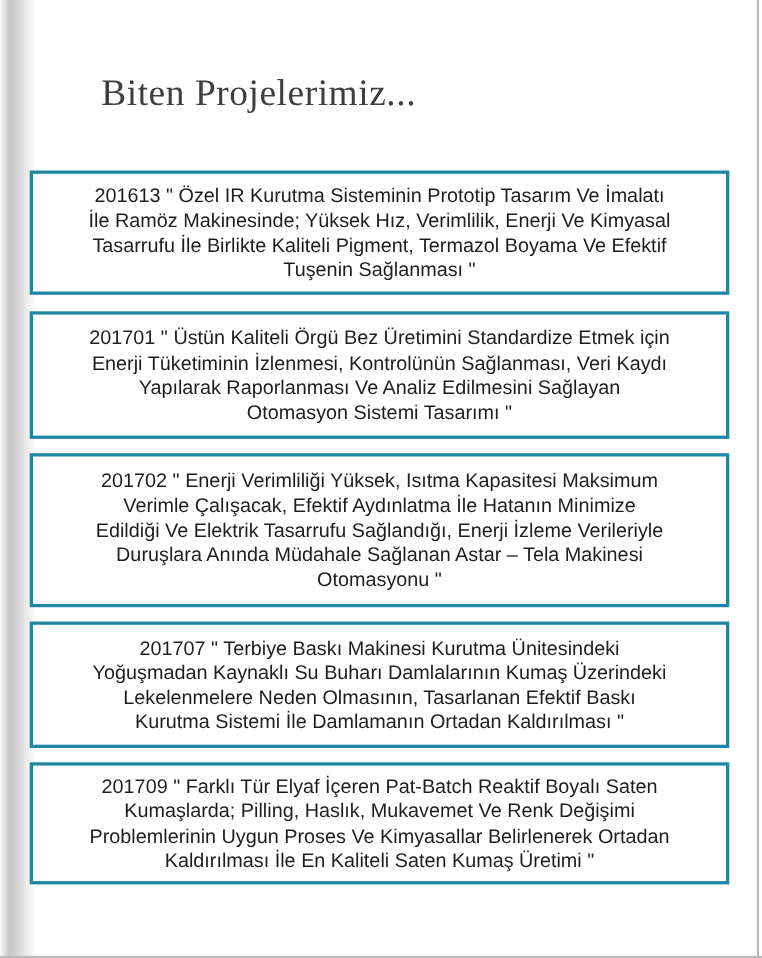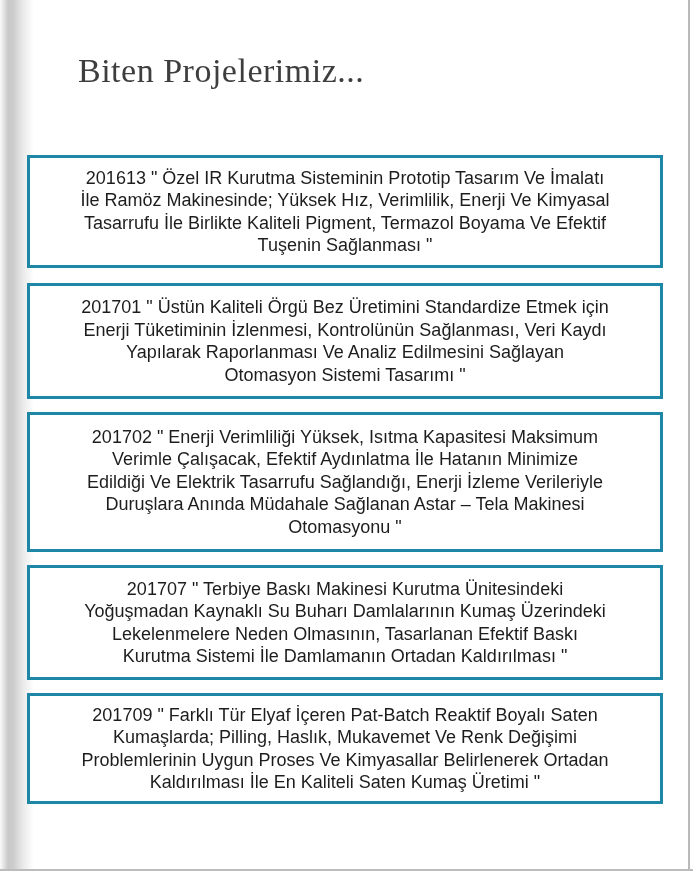--- a/index.html
+++ b/index.html
@@ -35,21 +35,21 @@
   .bottom-edge {
     position: absolute;
     left: 0; right: 0; bottom: 0;
     height: 2px;
     background: #bcbcbc;
   }
   .slide-title {
     position: absolute;
     left: 74px;
     top: 48px;
-    margin: 4px;
+    margin: 18px;
     font-family: "Liberation Serif", serif;
     font-weight: normal;
     font-size: 34px;
     letter-spacing: 0.5px;
     color: #3e3e3e;
     white-space: nowrap;
   }
   .project-box {
     position: absolute;
     left: 27px;

